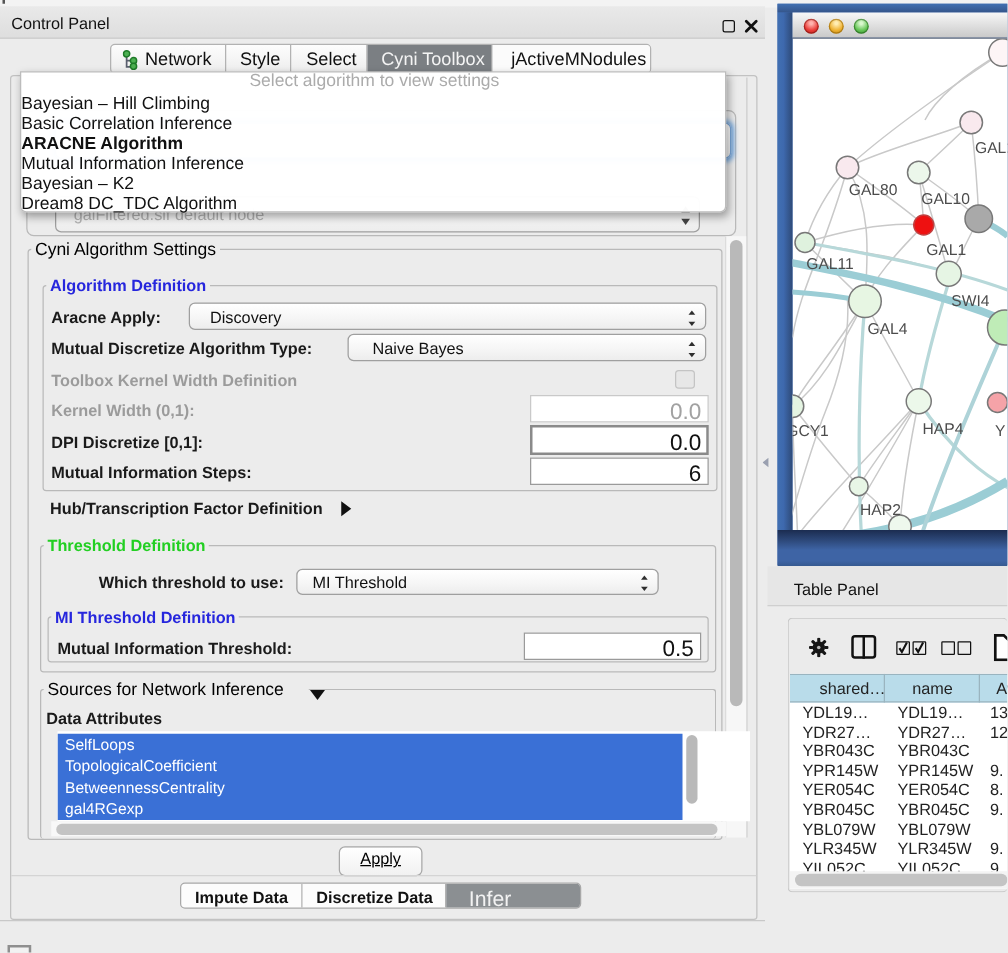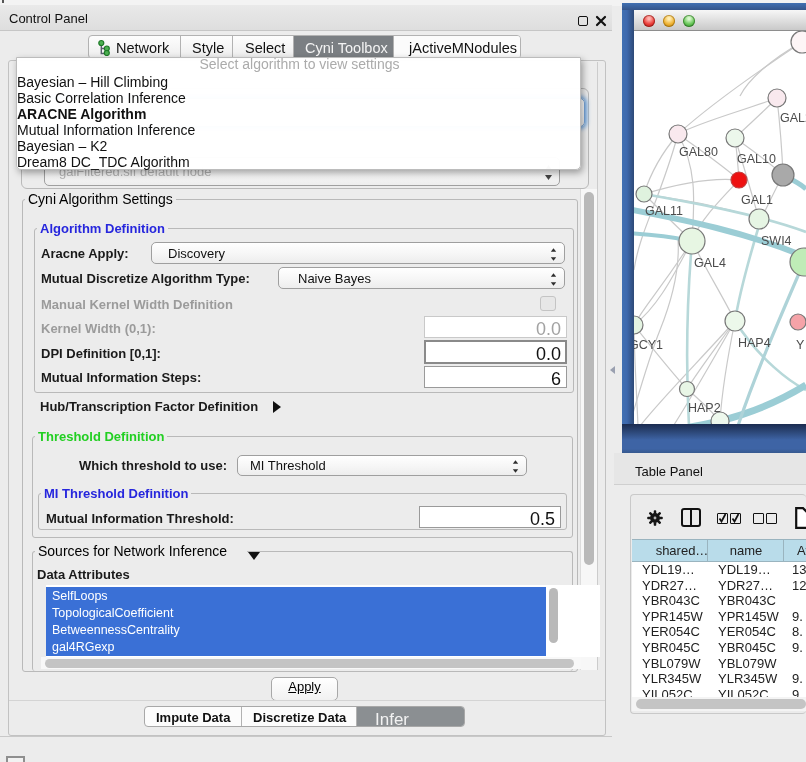--- a/index.html
+++ b/index.html
@@ -86,25 +86,25 @@
     </svg>
   </div>
   <div class="lbl" style="left:41px;top:271px;">Mutual Discretize Algorithm Type:</div>
   <div class="combo" style="left:278px;top:267px;width:287px;height:22px;">
     <div class="ct" style="top:3px;left:19px;">Naive Bayes</div>
     <svg class="arr" width="9" height="16" viewBox="0 0 9 16" style="top:3px;">
       <path d="M4.5 1.8 L7.2 5.2 L1.8 5.2 Z" fill="#2e2e2e"></path>
         <path d="M4.5 14.2 L7.2 10.8 L1.8 10.8 Z" fill="#2e2e2e"></path>
     </svg>
   </div>
-  <div class="lbl" style="left:41px;top:297px;color:#9b9b9b;">Manual Kernel Width Definition</div>
+  <div class="lbl" style="left:41px;top:297px;color:#9b9b9b;">Toolbox Kernel Width Definition</div>
   <div class="abs" style="left:540px;top:296px;width:16px;height:15px;background:#e7e7e7;border:1px solid #c4c4c4;border-radius:3px;"></div>
   <div class="lbl" style="left:41px;top:321px;color:#9b9b9b;">Kernel Width (0,1):</div>
   <div class="fld" style="left:424px;top:316px;width:143px;height:22px;border:1px solid #c9c9c9;color:#a2a2a2;padding:2px 5px 0 0;">0.0</div>
-  <div class="lbl" style="left:41px;top:346px;">DPI Definition [0,1]:</div>
+  <div class="lbl" style="left:41px;top:346px;">DPI Discretize [0,1]:</div>
   <div class="fld" style="left:424px;top:340px;width:143px;height:24px;border:2px solid #8a8a8a;padding:2px 4px 0 0;">0.0</div>
   <div class="lbl" style="left:41px;top:370px;">Mutual Information Steps:</div>
   <div class="fld" style="left:424px;top:366px;width:143px;height:22px;border:1px solid #9a9a9a;padding:2px 5px 0 0;">6</div>
 
   <div class="lbl" style="left:40px;top:399px;">Hub/Transcription Factor Definition</div>
   <svg class="abs" style="left:272px;top:400px;" width="10" height="14" viewBox="0 0 10 14">
     <path d="M1 1 L9 7 L1 13 Z" fill="#111"></path>
   </svg>
 
   <div class="grp" style="left:32px;top:436px;width:541px;height:102px;">

